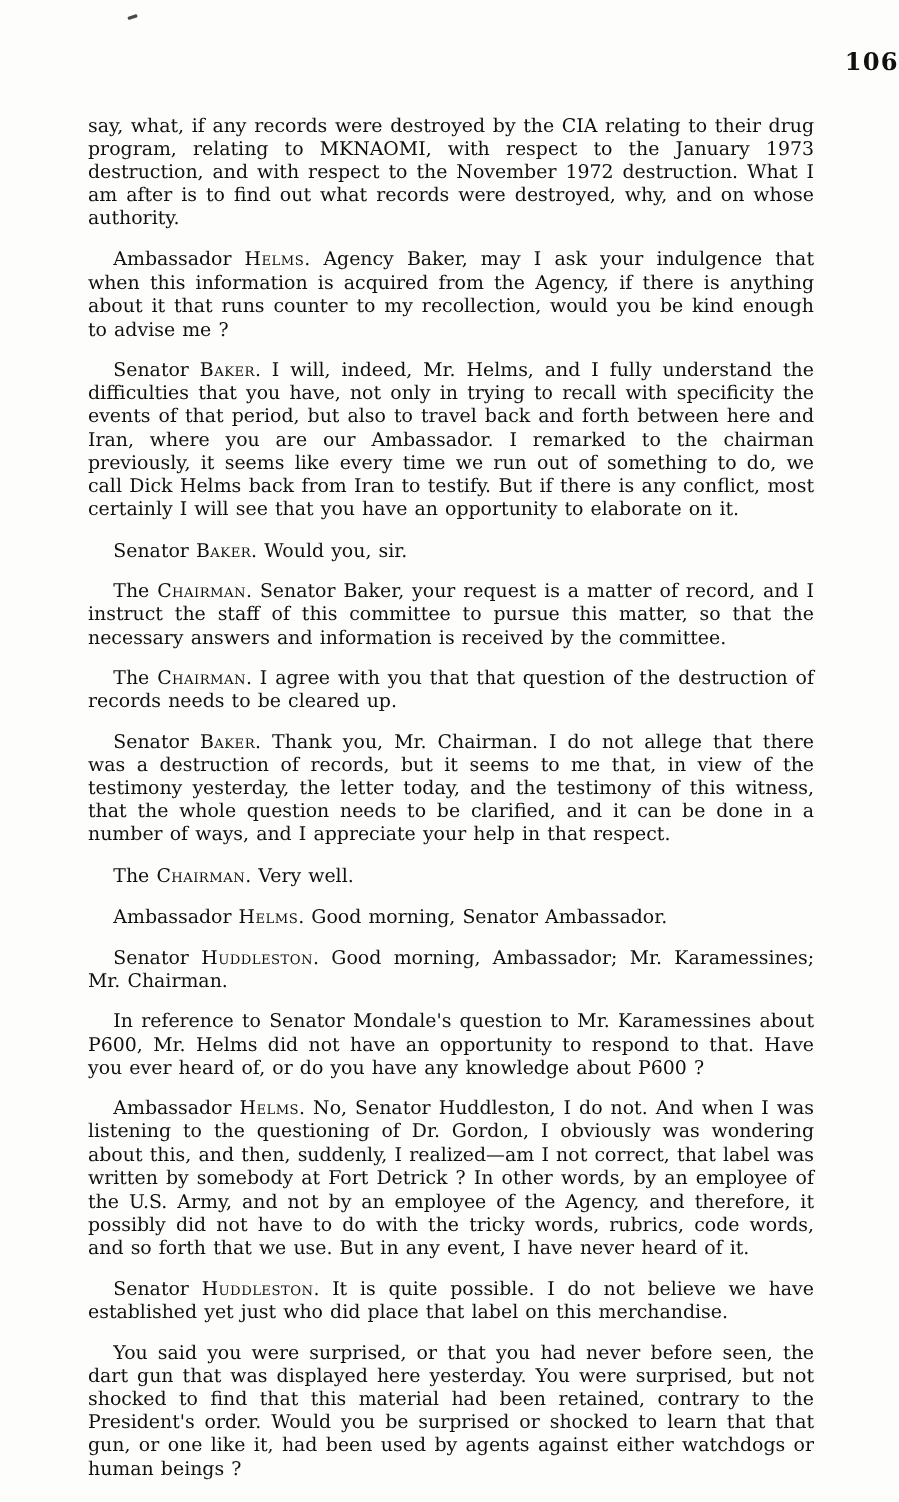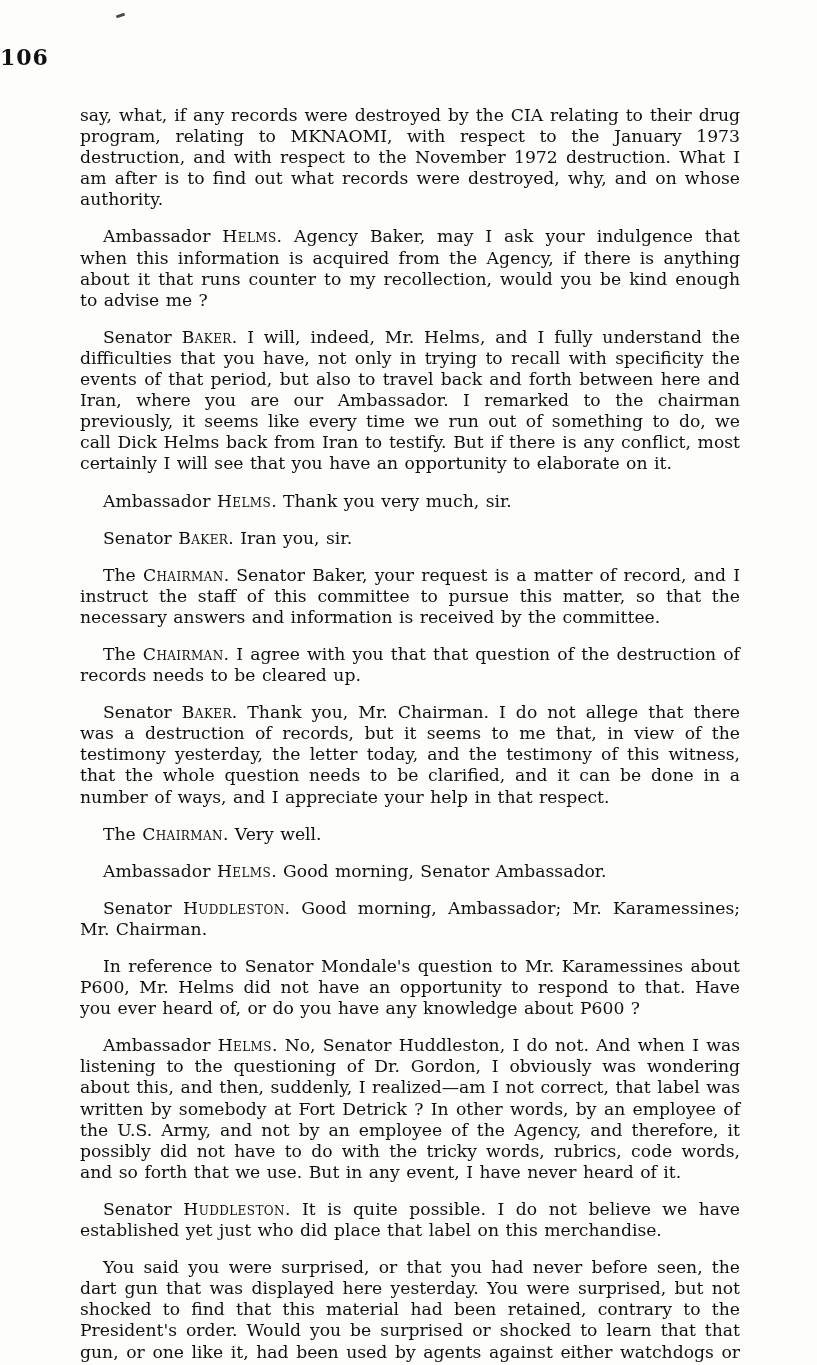--- a/index.html
+++ b/index.html
@@ -25,21 +25,21 @@
     background: #2a2a2a;
     transform: rotate(-18deg);
     border-radius: 1px;
     opacity: 0.85;
   }
   .page-number {
     position: absolute;
     top: 44px;
     left: 0;
     width: 100%;
-    text-align: left;
+    text-align: right;
     font-size: 22px;
     font-weight: 600;
     letter-spacing: 1px;
   }
   .page-body {
     position: absolute;
     top: 89px;
     left: 64px;
     width: 692px;
     font-size: 17.2px;
@@ -63,22 +63,21 @@
 </head>
 <body>
 
 <div class="page">
   <div class="scan-artifact"></div>
   <div class="page-number">106</div>
   <div class="page-body">
       <p class="para"><span>say, what, if any records were destroyed by the CIA relating to their drug program, relating to MKNAOMI, with respect to the January 1973 destruction, and with respect to the November 1972 destruction. What I am after is to find out what records were destroyed, why, and on whose authority.</span></p>
       <p class="para indent"><span>Ambassador </span><span class="speaker-sc">Helms</span><span>. Agency Baker, may I ask your indulgence that when this information is acquired from the Agency, if there is anything about it that runs counter to my recollection, would you be kind enough to advise me ?</span></p>
       <p class="para indent"><span>Senator </span><span class="speaker-sc">Baker</span><span>. I will, indeed, Mr. Helms, and I fully understand the difficulties that you have, not only in trying to recall with specificity the events of that period, but also to travel back and forth between here and Iran, where you are our Ambassador. I remarked to the chairman previously, it seems like every time we run out of something to do, we call Dick Helms back from Iran to testify. But if there is any conflict, most certainly I will see that you have an opportunity to elaborate on it.</span></p>
-      <p class="para indent"><span>Ambassador </span><span class="speaker-sc">Helms</span><span>. Thank you very much, sir.</span></p>
-      <p class="para indent"><span>Senator </span><span class="speaker-sc">Baker</span><span>. Iran you, sir.</span></p>
+      <p class="para indent"><span>Senator </span><span class="speaker-sc">Baker</span><span>. Would you, sir.</span></p>
       <p class="para indent"><span>The </span><span class="speaker-sc">Chairman</span><span>. Senator Baker, your request is a matter of record, and I instruct the staff of this committee to pursue this matter, so that the necessary answers and information is received by the committee.</span></p>
       <p class="para indent"><span>The </span><span class="speaker-sc">Chairman</span><span>. I agree with you that that question of the destruction of records needs to be cleared up.</span></p>
       <p class="para indent"><span>Senator </span><span class="speaker-sc">Baker</span><span>. Thank you, Mr. Chairman. I do not allege that there was a destruction of records, but it seems to me that, in view of the testimony yesterday, the letter today, and the testimony of this witness, that the whole question needs to be clarified, and it can be done in a number of ways, and I appreciate your help in that respect.</span></p>
       <p class="para indent"><span>The </span><span class="speaker-sc">Chairman</span><span>. Very well.</span></p>
       <p class="para indent"><span>Ambassador </span><span class="speaker-sc">Helms</span><span>. Good morning, Senator Ambassador.</span></p>
       <p class="para indent"><span>Senator </span><span class="speaker-sc">Huddleston</span><span>. Good morning, Ambassador; Mr. Karamessines; Mr. Chairman.</span></p>
       <p class="para indent"><span>In reference to Senator Mondale's question to Mr. Karamessines about P600, Mr. Helms did not have an opportunity to respond to that. Have you ever heard of, or do you have any knowledge about P600 ?</span></p>
       <p class="para indent"><span>Ambassador </span><span class="speaker-sc">Helms</span><span>. No, Senator Huddleston, I do not. And when I was listening to the questioning of Dr. Gordon, I obviously was wondering about this, and then, suddenly, I realized—am I not correct, that label was written by somebody at Fort Detrick ? In other words, by an employee of the U.S. Army, and not by an employee of the Agency, and therefore, it possibly did not have to do with the tricky words, rubrics, code words, and so forth that we use. But in any event, I have never heard of it.</span></p>
       <p class="para indent"><span>Senator </span><span class="speaker-sc">Huddleston</span><span>. It is quite possible. I do not believe we have established yet just who did place that label on this merchandise.</span></p>
       <p class="para indent"><span>You said you were surprised, or that you had never before seen, the dart gun that was displayed here yesterday. You were surprised, but not shocked to find that this material had been retained, contrary to the President's order. Would you be surprised or shocked to learn that that gun, or one like it, had been used by agents against either watchdogs or human beings ?</span></p>

